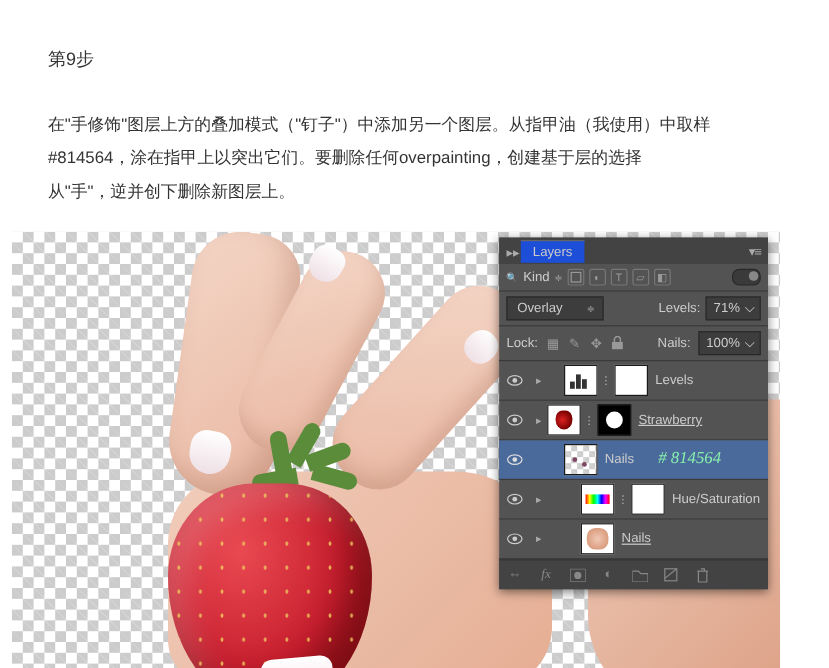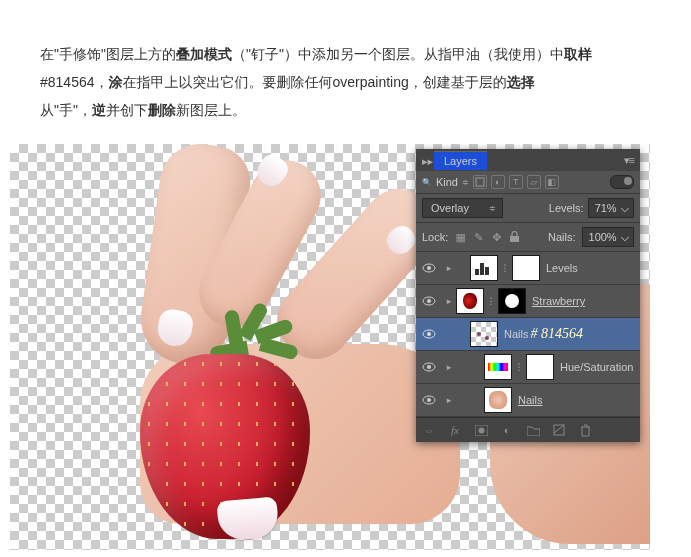--- a/index.html
+++ b/index.html
@@ -1,19 +1,19 @@
 <!DOCTYPE html>
 <html><head>
 <meta charset="utf-8">
 <style>
 body { margin: 0; font-family: "Microsoft YaHei", Arial, sans-serif; font-size: 14px; color: #333; background: #fff; width: 691px; }
 .article { padding: 40px 40px 0 40px; }
 .step-title { font-size: 15px; margin-bottom: 30px; }
 .step-body { line-height: 2; margin-bottom: 20px; }
-.step-body b { font-weight: bold; }
+.step-body b { font-weight: normal; }
 .figure { position: relative; margin-left: 10px; width: 640px; height: 406px; overflow: hidden; }
 .checker { position: absolute; inset: 0; background-color: #fff;
   background-image: linear-gradient(45deg,#ccc 25%,transparent 25%,transparent 75%,#ccc 75%),linear-gradient(45deg,#ccc 25%,transparent 25%,transparent 75%,#ccc 75%);
   background-size: 18px 18px; background-position: 0 0, 9px 9px; }
 .hand { position: absolute; left: 0; top: 0; width: 640px; height: 406px; }
 .thumb { position: absolute; left: 140px; top: 0; width: 90px; height: 220px; background: linear-gradient(135deg,#f4d5c6,#e9b8a2); border-radius: 45px 40px 50px 50px; transform: rotate(8deg); box-shadow: inset -10px -10px 20px rgba(140,80,60,.25); }
 .finger1 { position: absolute; left: 215px; top: 10px; width: 70px; height: 180px; background: linear-gradient(135deg,#f4d5c6,#e9b8a2); border-radius: 35px; transform: rotate(28deg); box-shadow: inset -8px -8px 15px rgba(140,80,60,.2); }
 .finger2 { position: absolute; left: 310px; top: 30px; width: 75px; height: 200px; background: linear-gradient(135deg,#f4d5c6,#e9b8a2); border-radius: 35px; transform: rotate(42deg); box-shadow: inset -8px -8px 15px rgba(140,80,60,.2); }
 .palm { position: absolute; left: 130px; top: 200px; width: 320px; height: 180px; background: linear-gradient(135deg,#f1cdbb,#e5ad93); border-radius: 60px 80px 50px 40px; }
 .side { position: absolute; right: -60px; top: 140px; width: 220px; height: 260px; background: linear-gradient(135deg,#f1cdbb,#d99a7e); border-radius: 80px 0 0 80px; }
@@ -56,34 +56,35 @@
 .arrow-col { width:14px; display:flex; align-items:center; justify-content:center; color:#aaa; font-size:9px; }
 .indent { width:14px; }
 .thumb-box { width:26px; height:24px; background:#fff; border:1px solid #1a1a1a; display:flex; align-items:center; justify-content:center; font-size:9px; color:#000; overflow:hidden; position:relative; }
 .thumb-box.checker-bg { background-color:#fff; background-image: linear-gradient(45deg,#ccc 25%,transparent 25%,transparent 75%,#ccc 75%),linear-gradient(45deg,#ccc 25%,transparent 25%,transparent 75%,#ccc 75%); background-size:10px 10px; background-position:0 0,5px 5px; }
 .mask-box { width:26px; height:24px; background:#fff; border:1px solid #1a1a1a; position:relative; }
 .mask-box.black { background:#000; }
 .mask-box .blob { position:absolute; left:6px; top:5px; width:14px; height:14px; background:#fff; border-radius:50%; }
 .link-icon { width:10px; text-align:center; color:#bbb; font-size:9px; padding:0 2px; }
 .layer-name { margin-left:6px; white-space:nowrap; }
 .layer-name.u { text-decoration:underline; }
-.annot { margin-left:2px; color:#fef9c3; font-family:"Brush Script MT","Segoe Script",cursive; font-size:14px; font-style:italic; }
+.annot { margin-left:20px; color:#86efac; font-family:"Brush Script MT","Segoe Script",cursive; font-size:14px; font-style:italic; }
 .panel-footer { display:flex; height:24px; background:#434343; border-top:1px solid #333; align-items:center; padding:0 6px; gap:12px; color:#888; }
 .foot-icon { width:14px; height:14px; display:flex; align-items:center; justify-content:center; }
 .adj-bars { display:flex; gap:1px; align-items:flex-end; height:14px; width:18px; }
 .adj-bars span { width:4px; background:#333; }
 .adj-bars span:nth-child(1){height:6px} .adj-bars span:nth-child(2){height:12px} .adj-bars span:nth-child(3){height:8px}
 .sb-thumb-straw { background:radial-gradient(circle at 40% 50%,#d22,#700 70%); }
 .sb-thumb-hand { background:radial-gradient(circle at 50% 50%,#f0c8b4,#d89878 80%); }
 .hue-thumb { background:linear-gradient(90deg,#f00,#ff0,#0f0,#0ff,#00f,#f0f,#f00); height:8px; width:20px; margin:auto; }
 </style>
 </head>
 <body>
 
 <div class="article">
+  <div class="step-title">第9步</div>
   <div class="step-body">
     <span>在"手修饰"图层上方的</span><b>叠加模式</b><span>（"钉子"）中添加另一个图层。从指甲油（我使用）中</span><b>取样</b><span>#814564，</span><b>涂</b><span>在指甲上以突出它们。要删除任何overpainting，创建基于层的</span><b>选择</b><br>
     <span>从"手"，</span><b>逆</b><span>并创下</span><b>删除</b><span>新图层上。</span>
   </div>
 </div>
 
 <div class="figure">
   <div class="checker"></div>
   <div class="hand">
     <div class="side"></div>

